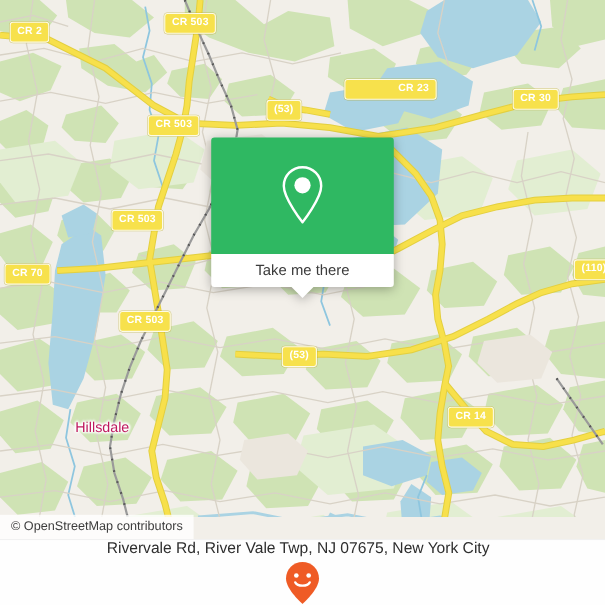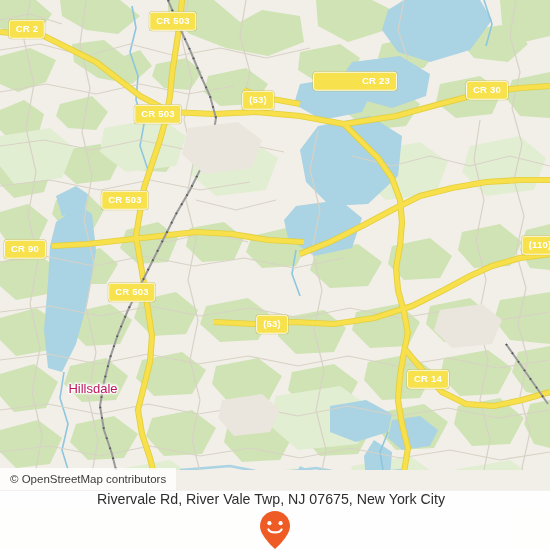--- a/index.html
+++ b/index.html
@@ -340,29 +340,41 @@
       </g>
     </svg>
 
     <div class="shield" style="left:27px;  top:29px;">CR 2</div>
     <div class="shield" style="left:173px; top:21px;">CR 503</div>
     <div class="shield" style="left:355px; top:81px;padding-left:48px;">CR 23</div>
     <div class="shield" style="left:487px; top:90px;">CR 30</div>
     <div class="shield" style="left:258px; top:100px;">(53)</div>
     <div class="shield" style="left:158px; top:114px;">CR 503</div>
     <div class="shield" style="left:125px; top:200px;">CR 503</div>
-    <div class="shield" style="left:25px;  top:249px;">CR 90</div>
+    <div class="shield" style="left:25px;  top:249px;">CR 70</div>
     <div class="shield" style="left:132px; top:292px;">CR 503</div>
     <div class="shield" style="left:272px; top:324px;">(53)</div>
     <div class="shield" style="left:428px; top:379px;">CR 14</div>
     <div class="shield" style="left:540px; top:245px;">(110)</div>
 
     <div class="place-label" style="left:93px; top:388px;">Hillsdale</div>
   </div>
 
+  <div id="popup-card">
+    <div class="card-green">
+      <svg width="46" height="60" viewBox="0 0 46 60">
+        <path d="M23 4 C13.6 4 6 11.6 6 21 C6 32.5 23 54 23 54 C23 54 40 32.5 40 21 C40 11.6 32.4 4 23 4 Z" fill="none" stroke="#ffffff" stroke-width="2.2" stroke-linejoin="round"></path>
+        <circle cx="23" cy="20.5" r="7.4" fill="#ffffff"></circle>
+      </svg>
+    </div>
+    <div class="card-white">
+      <span class="card-white-label">Take me there</span>
+      <span class="card-pointer"></span>
+    </div>
+  </div>
 
   <div id="attribution">
     <span>© OpenStreetMap contributors</span>
   </div>
 
   <div id="bottom-bar">
     <span class="sep-top"></span>
     <div id="bottom-address">Rivervale Rd, River Vale Twp, NJ 07675, New York City</div>
     <div id="brand">
       <svg width="34" height="40" viewBox="0 0 34 40">

